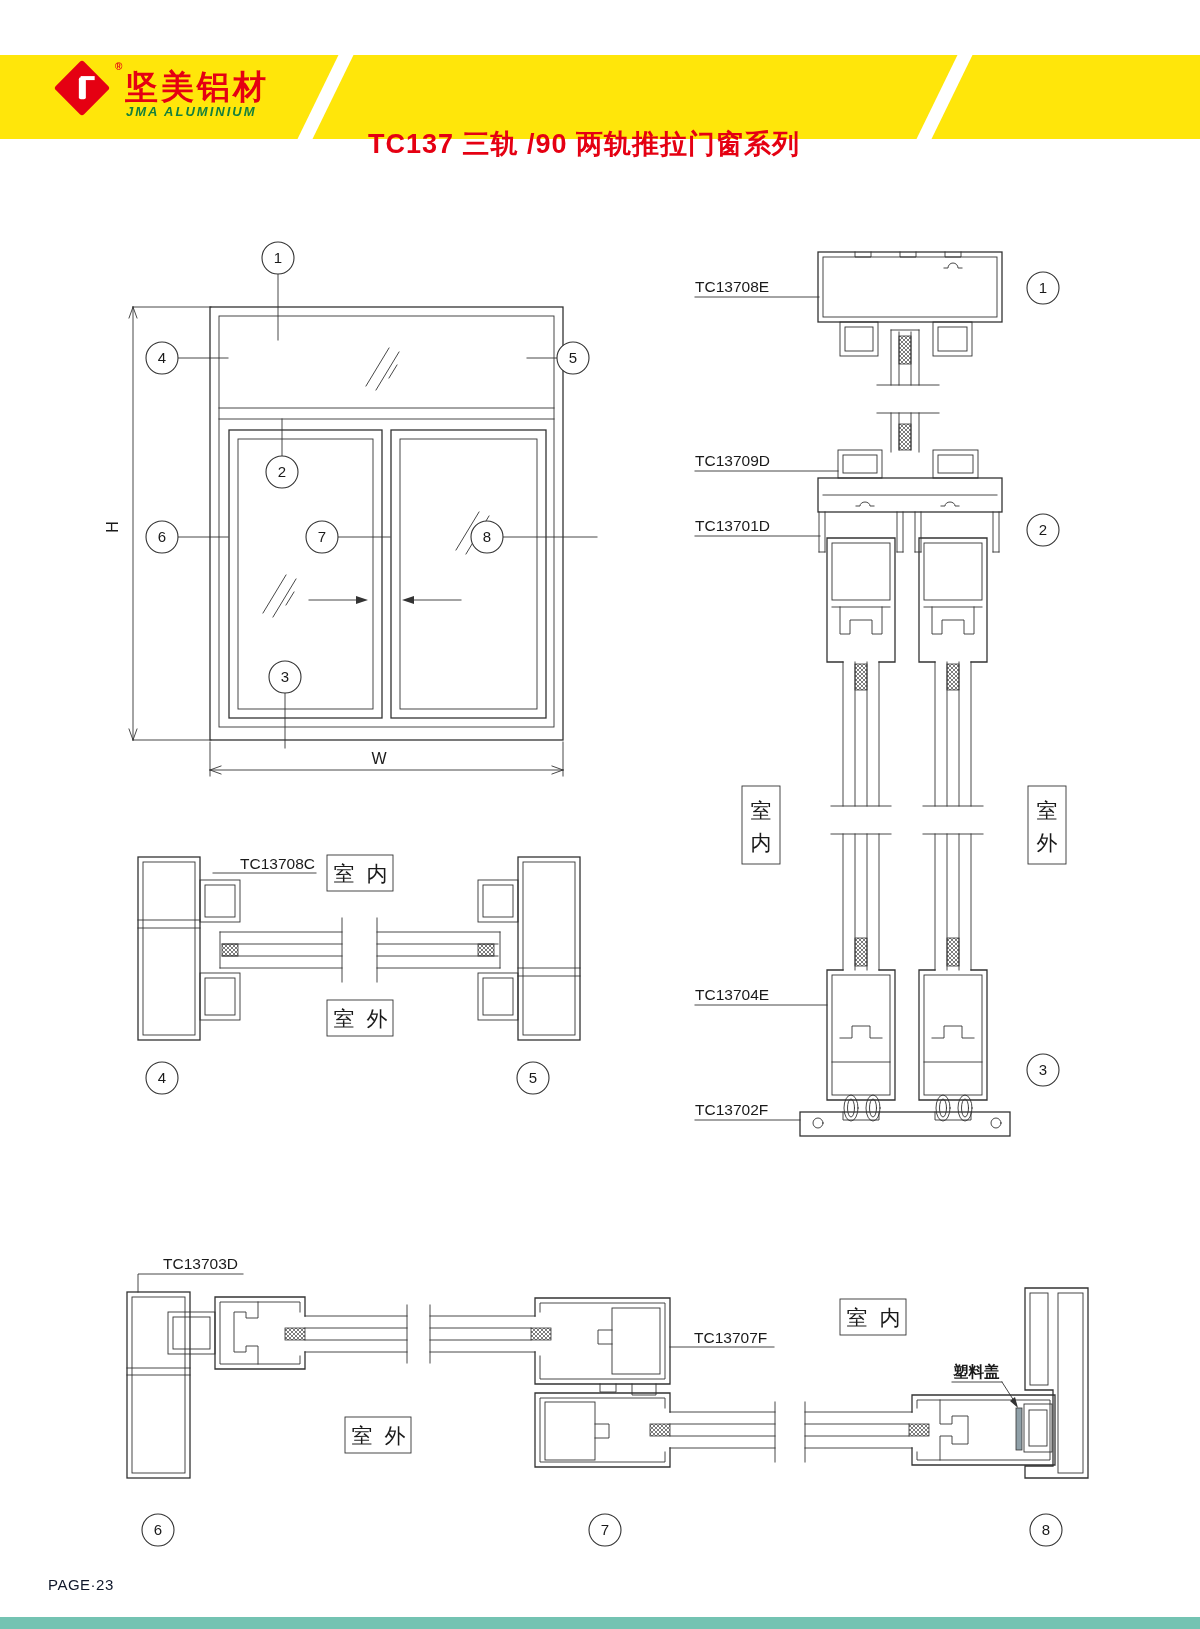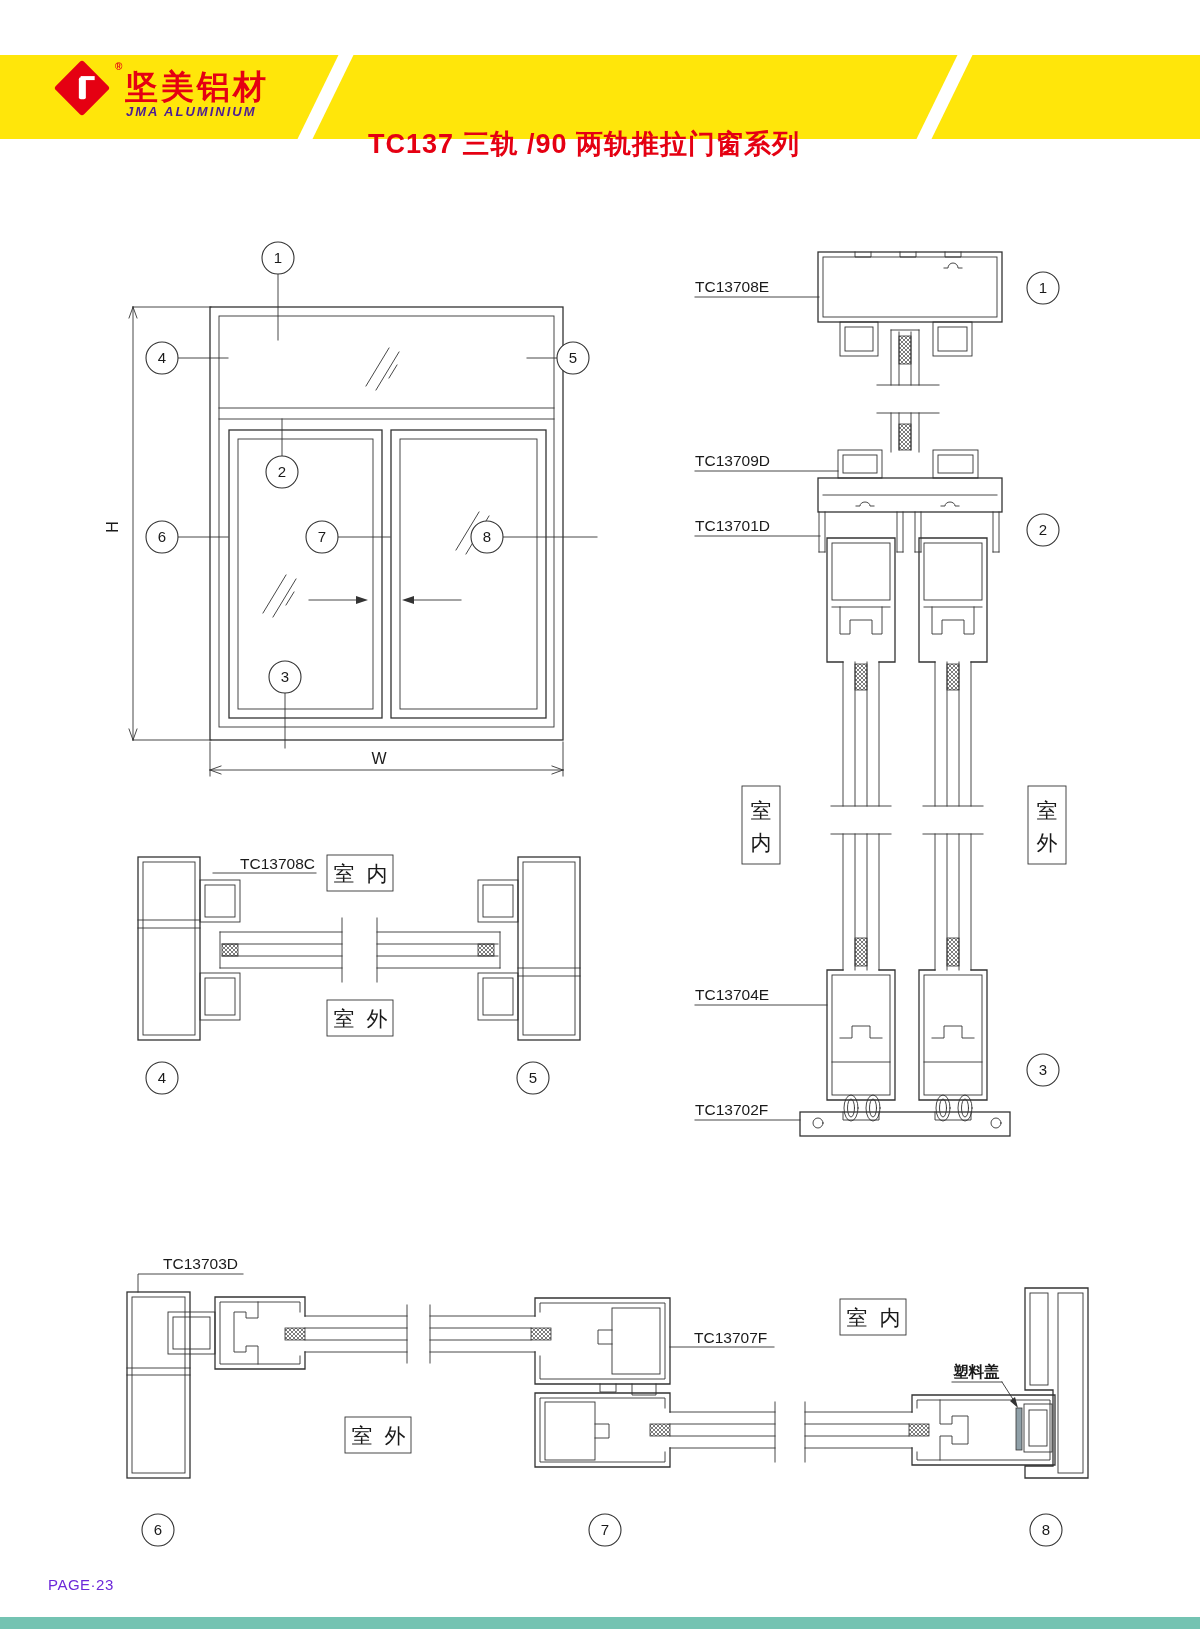--- a/index.html
+++ b/index.html
@@ -9,36 +9,36 @@
   .band{position:absolute;top:55px;left:0;width:1200px;height:84px;background:#FFE60A;}
   .slash{position:absolute;top:0;width:15px;height:84px;background:#ffffff;transform:skewX(-26deg);}
   .slash1{left:318px;}
   .slash2{left:937px;}
   .logo-diamond{position:absolute;top:13px;left:62px;width:40px;height:40px;background:#E50012;
         transform:rotate(45deg);border-radius:3px;}
   .logo-glyph{position:absolute;top:9px;left:17px;width:7px;height:22px;background:#ffffff;border-radius:2px;transform:rotate(-45deg);}
   .logo-glyph2{position:absolute;top:7px;left:10px;width:14px;height:4px;background:#ffffff;transform:rotate(-45deg);}
   .reg-mark{position:absolute;top:6px;left:115px;color:#E50012;font-size:10px;font-weight:bold;}
   .brand-cn{position:absolute;top:10px;left:125px;color:#E50012;font-size:33px;font-weight:bold;letter-spacing:3px;white-space:nowrap;}
-  .brand-en{position:absolute;top:49px;left:126px;color:#4c1d95;font-size:13px;font-weight:bold;font-style:italic;letter-spacing:2px;white-space:nowrap;}
+  .brand-en{position:absolute;top:49px;left:126px;color:#15803d;font-size:13px;font-weight:bold;font-style:italic;letter-spacing:2px;white-space:nowrap;}
   .series-title{position:absolute;top:23px;left:368px;color:#E50012;font-size:27px;font-weight:bold;letter-spacing:1px;white-space:nowrap;margin-top:48px;}
   
   svg.draw{position:absolute;top:0;left:0;}
   .ln{stroke:#333;stroke-width:1.3;fill:none;stroke-linecap:square;}
   .thin{stroke:#333;stroke-width:0.9;fill:none;stroke-linecap:square;}
   .sp{fill:url(#xh);stroke:#333;stroke-width:0.8;}
   .solid{fill:#333;stroke:none;}
   .txt{font-family:"Liberation Sans",sans-serif;fill:#1a1a1a;}
   .plabel{font-size:15.5px;}
   .roomch{font-size:21px;text-anchor:middle;}
   .dimch{font-size:16px;text-anchor:middle;}
   .callout circle{fill:#fff;stroke:#333;stroke-width:1.1;}
   .callout text{font-size:15px;text-anchor:middle;fill:#1a1a1a;}
   
-  .page-num{position:absolute;top:1576px;left:48px;font-size:15px;color:#6d28d9;letter-spacing:0.5px;}
+  .page-num{position:absolute;top:1576px;left:48px;font-size:15px;color:#0f172a;letter-spacing:0.5px;}
   .foot-bar{position:absolute;top:1617px;left:0;width:1200px;height:12px;background:#74C3B2;}
 </style>
 </head>
 <body>
 
 <div class="page">
 
   <div class="band">
     <div class="logo-diamond">
       <div class="logo-glyph"></div>

